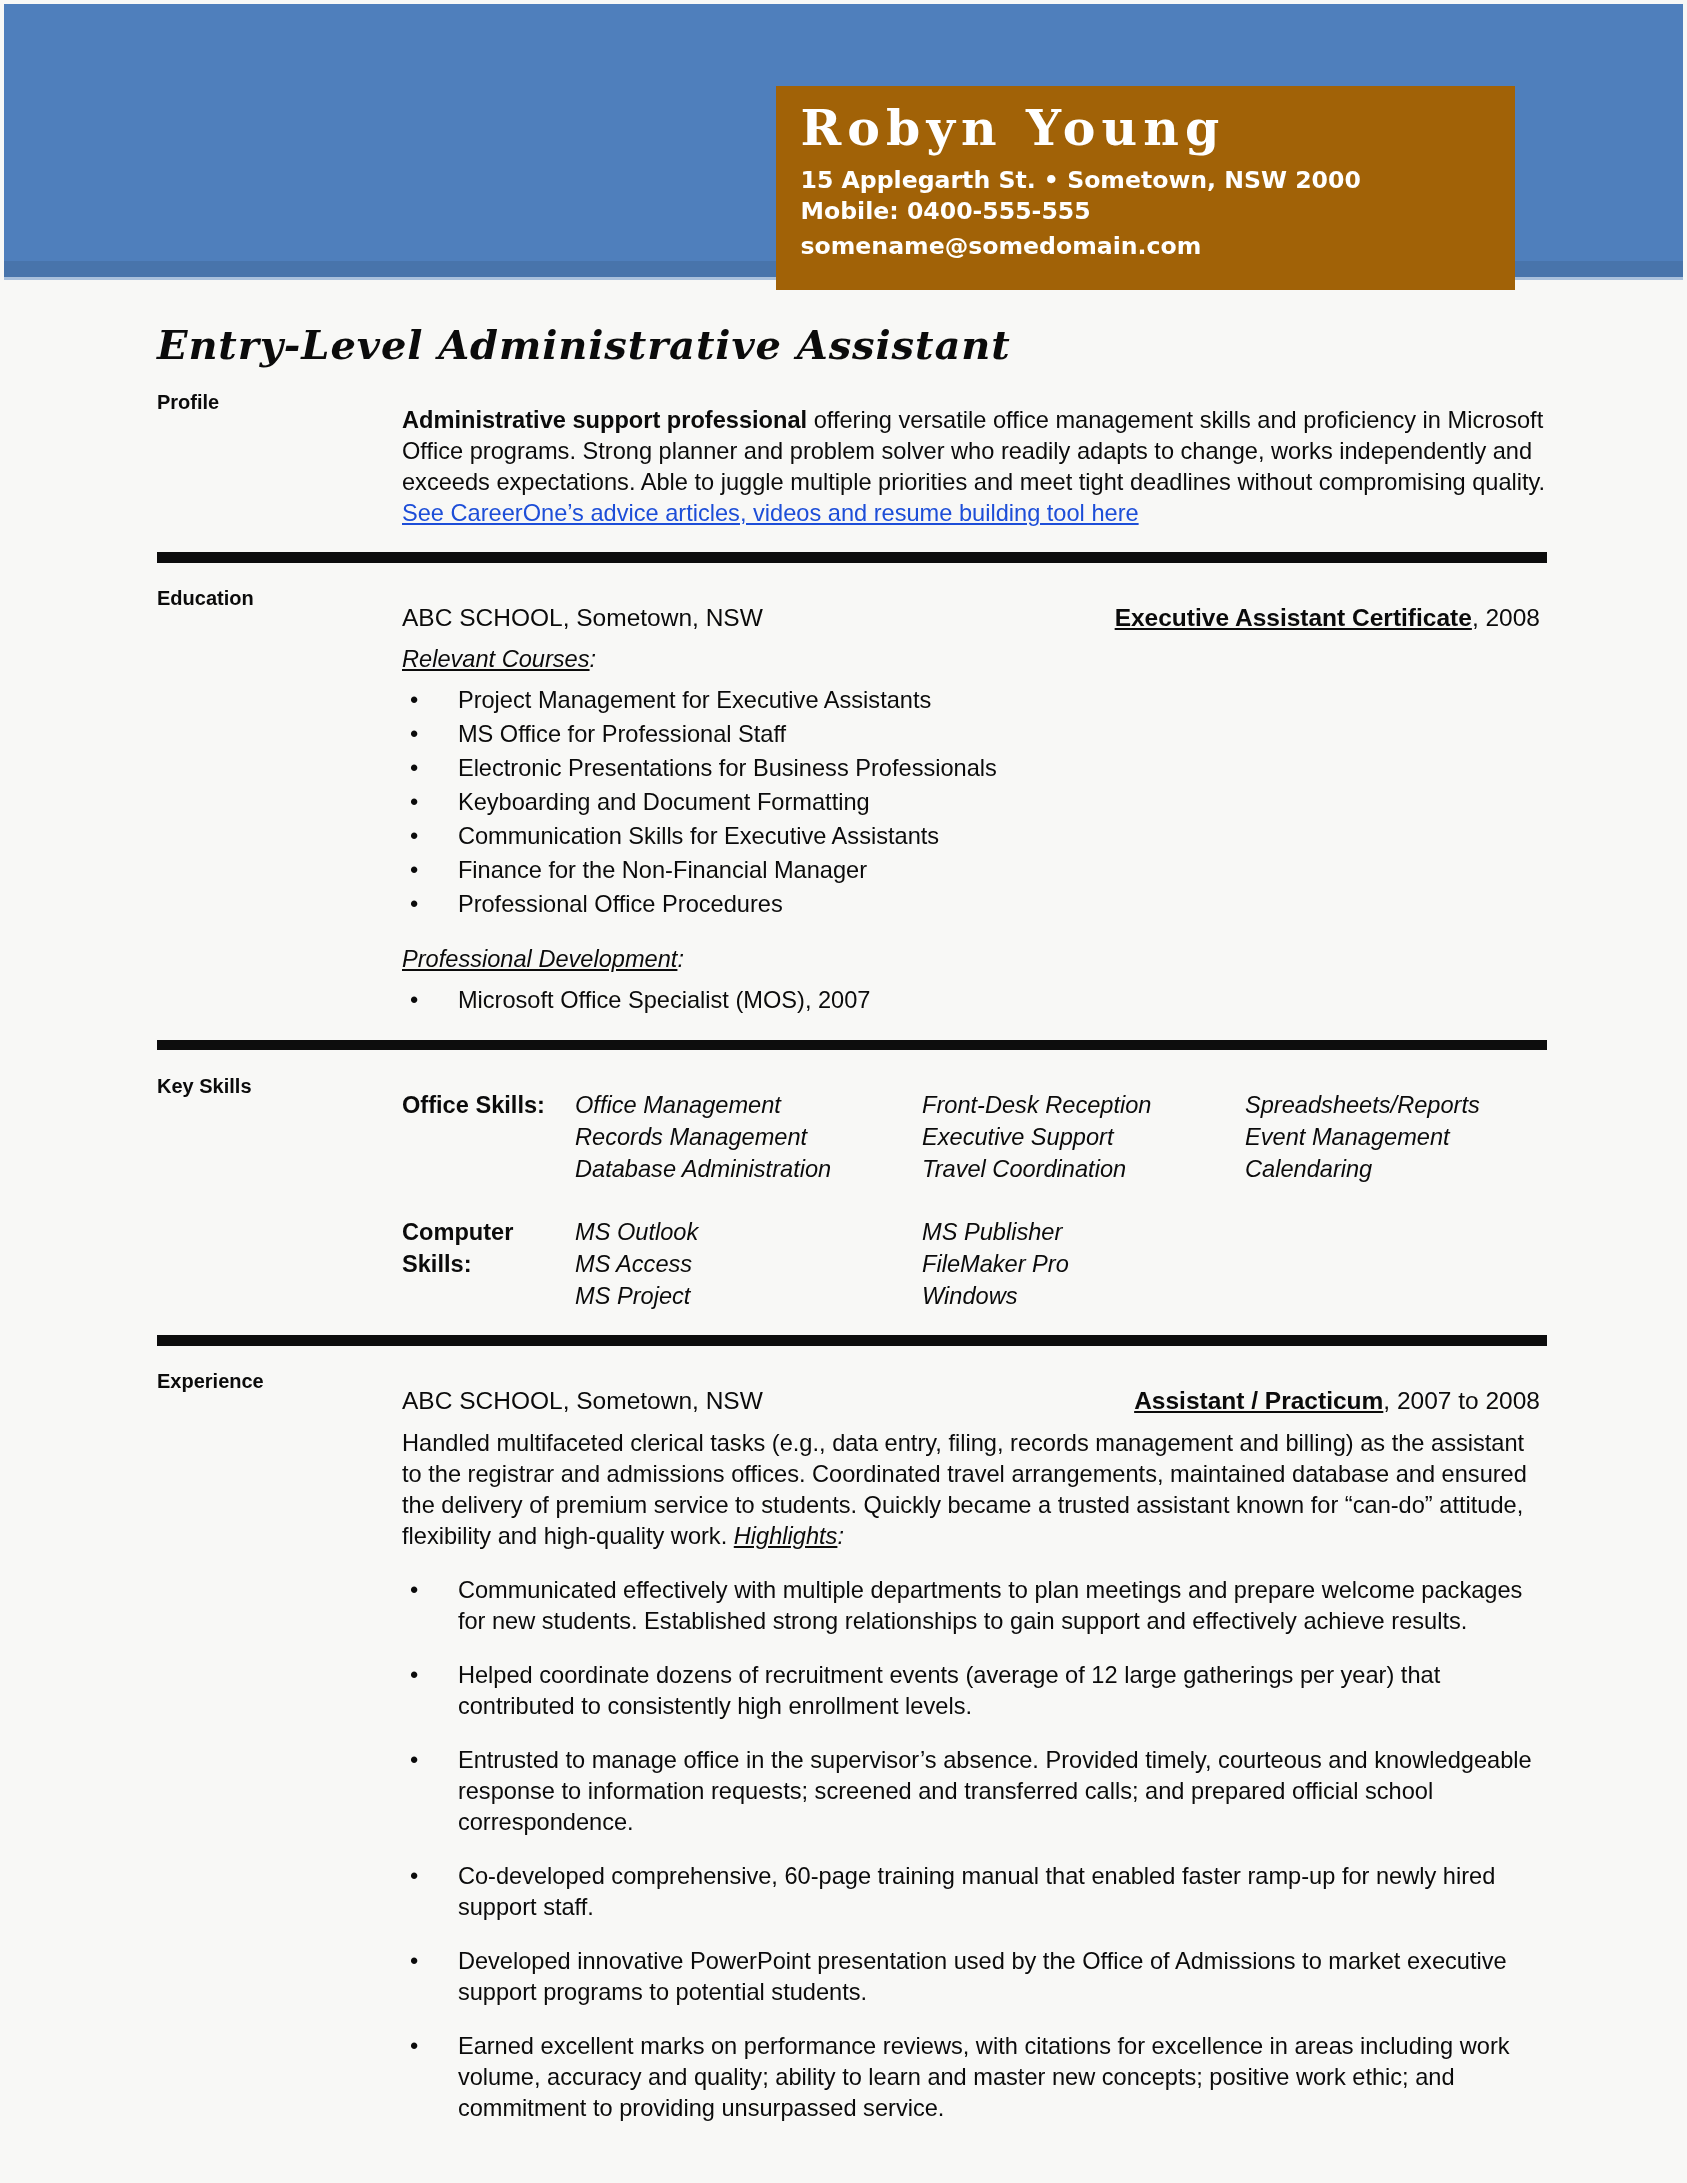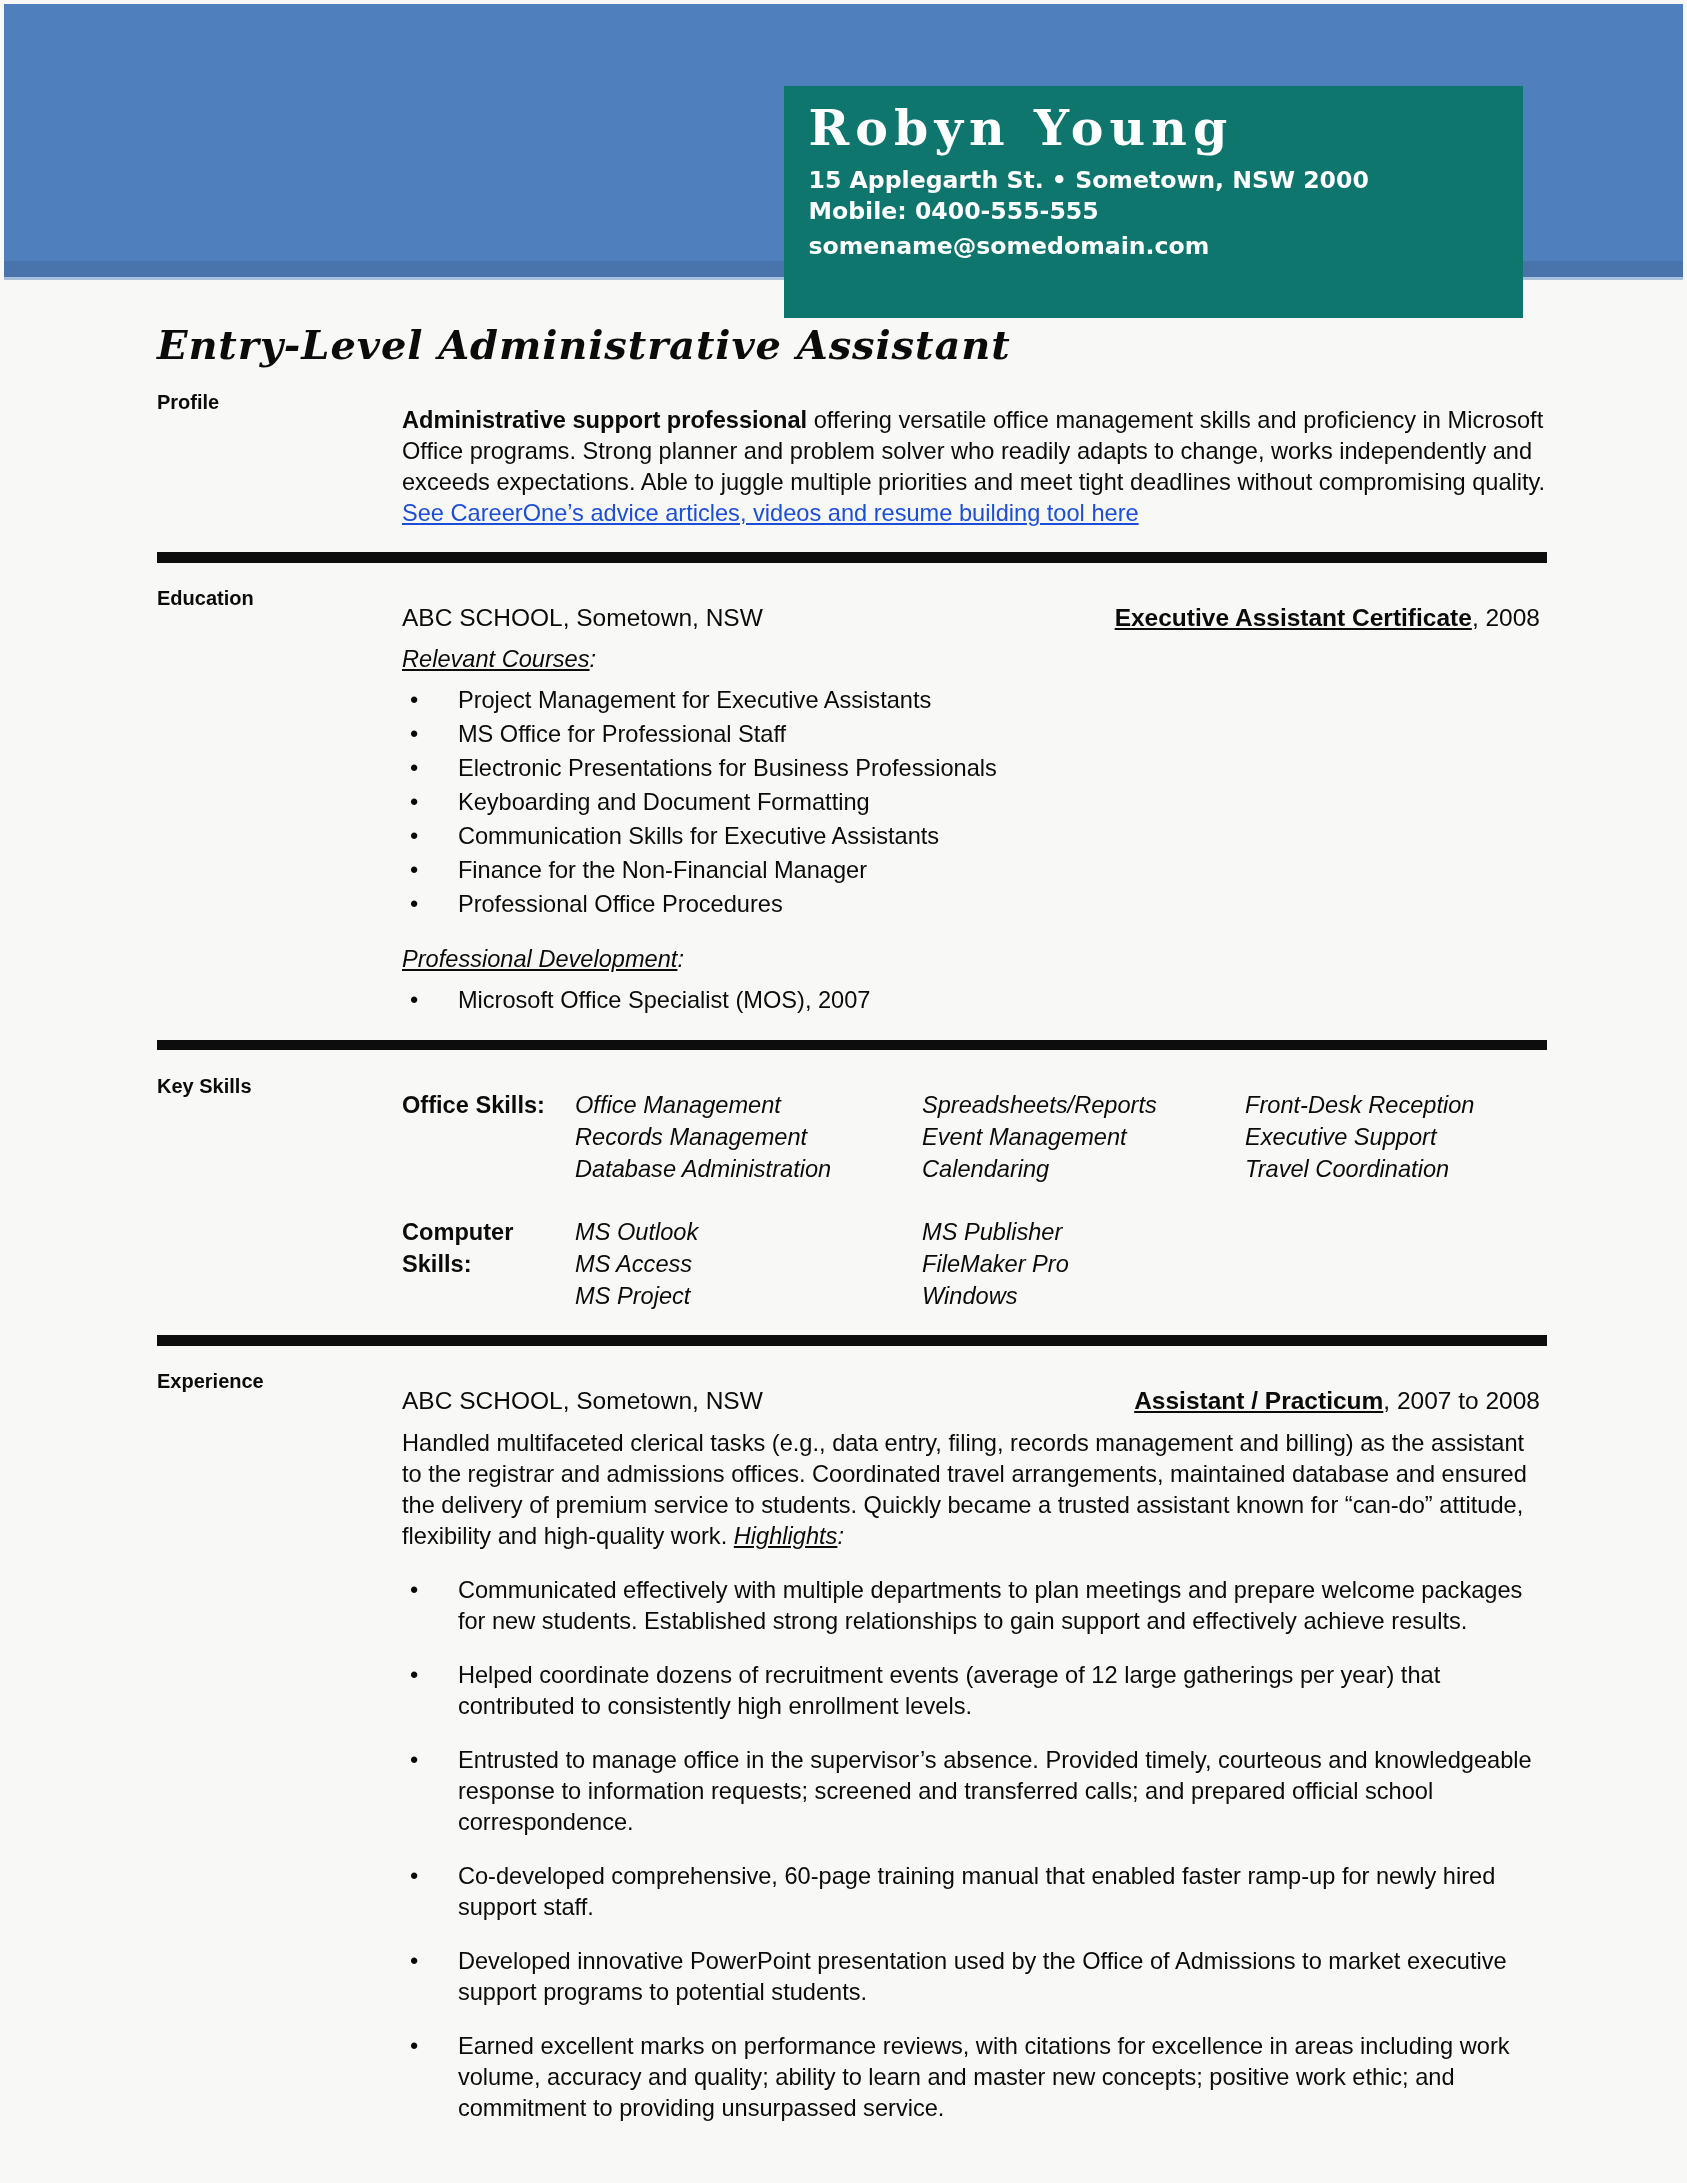--- a/index.html
+++ b/index.html
@@ -8,24 +8,23 @@
     background:#f8f8f6;
     font-family:"Liberation Sans",sans-serif;color:#0b0b0b;
   }
   
   .banner{
     position:absolute;top:4.4px;left:4.4px;right:4.4px;height:273px;
     background:linear-gradient(#4f7fbc 0 94%, #4874ab 94% 100%);
     border-bottom:3.5px solid #a9c0dc;
   }
   .namebox{
-    position:absolute;left:776px;top:86px;width:739px;height:232px;
-    background:#0f766e;color:#ffffff;box-sizing:border-box;
+    position:absolute;left:776px;top:86px;width:739px;height:204px;
+    background:#a16207;color:#ffffff;box-sizing:border-box;
     padding:14px 17.5px 0 24.5px;
-    margin-left:8px;
   }
   .name{
     font-family:"DejaVu Serif",serif;font-weight:bold;
     font-size:49px;letter-spacing:6.1px;line-height:1.15;
   }
   .contact{
     font-family:"DejaVu Sans",sans-serif;font-weight:bold;
     font-size:23.6px;line-height:31px;
   }
   .contact.first{margin-top:8.7px;}
@@ -157,30 +156,30 @@
       <div class="skills-row">
         <div class="skills-label">Office Skills:</div>
         <div class="skills-col">
 
         <div>Office Management</div>
             <div>Records Management</div>
             <div>Database Administration</div>
           </div>
         <div class="skills-col">
 
+        <div>Front-Desk Reception</div>
+            <div>Executive Support</div>
+            <div>Travel Coordination</div>
+          </div>
+        <div class="skills-col">
+
         <div>Spreadsheets/Reports</div>
             <div>Event Management</div>
             <div>Calendaring</div>
           </div>
-        <div class="skills-col">
-
-        <div>Front-Desk Reception</div>
-            <div>Executive Support</div>
-            <div>Travel Coordination</div>
-          </div>
       </div>
       <div class="skills-row">
         <div class="skills-label">Computer Skills:</div>
         <div class="skills-col">
 
         <div>MS Outlook</div>
             <div>MS Access</div>
             <div>MS Project</div>
           </div>
         <div class="skills-col">

